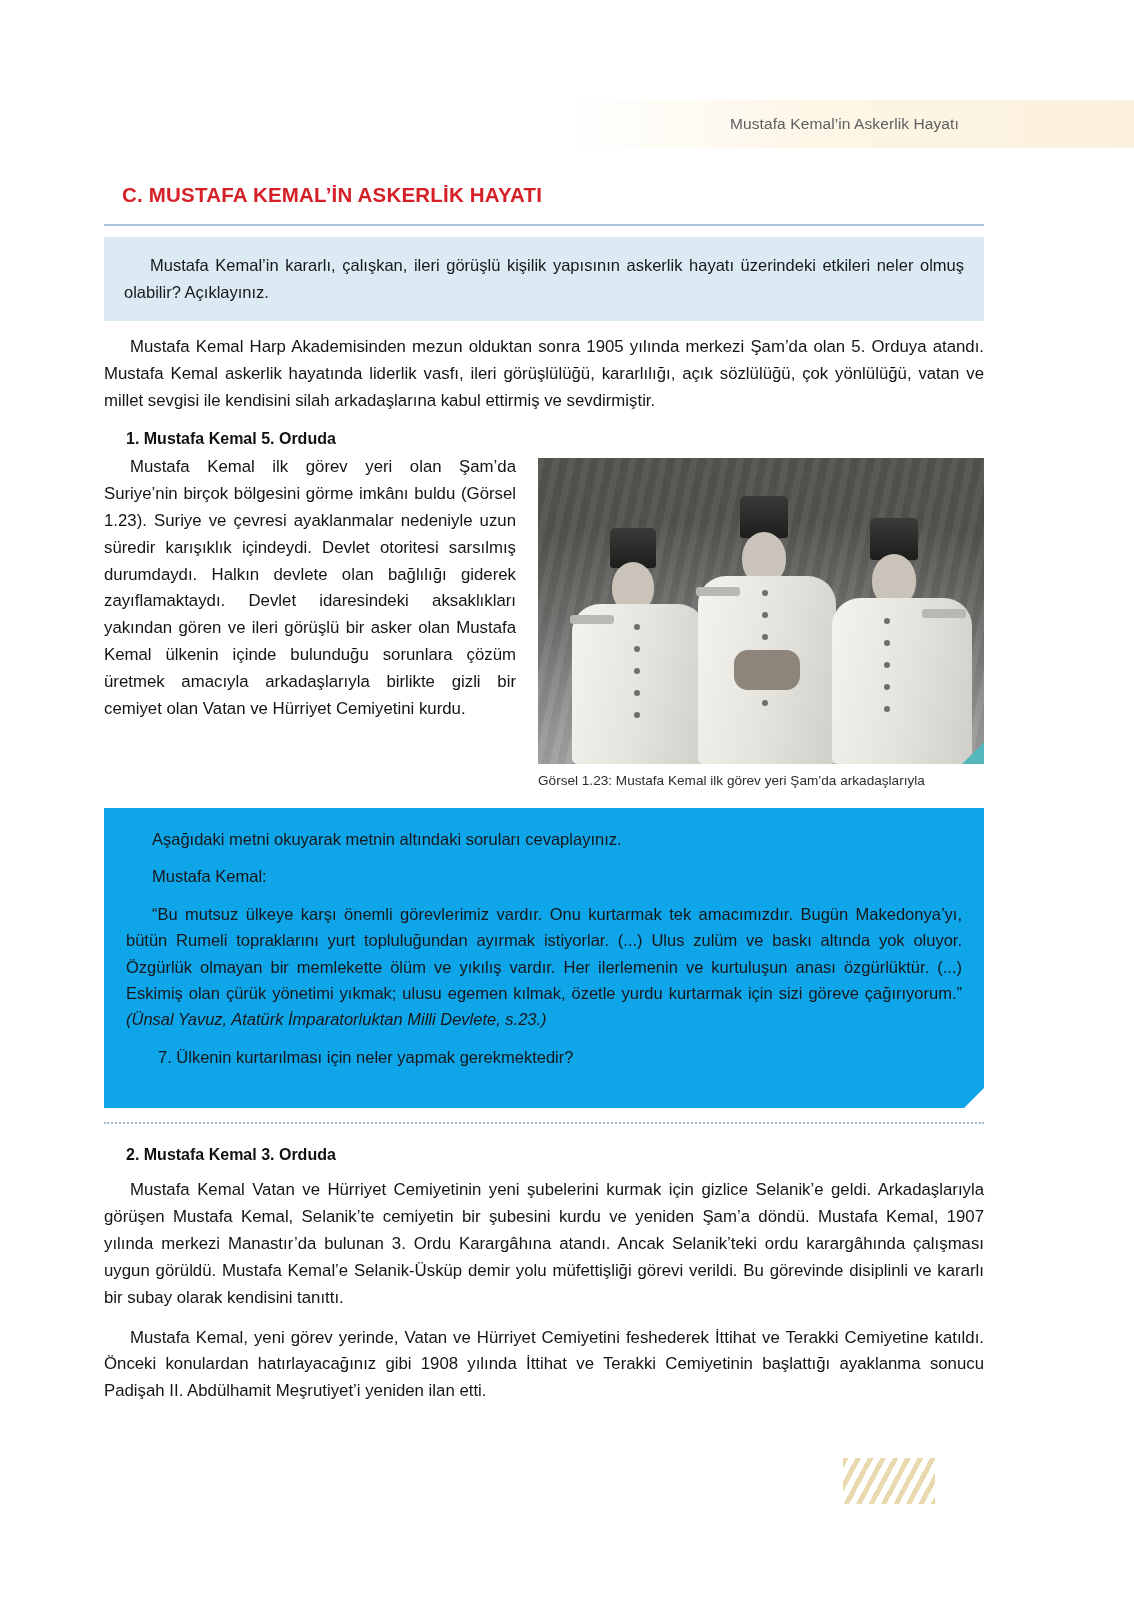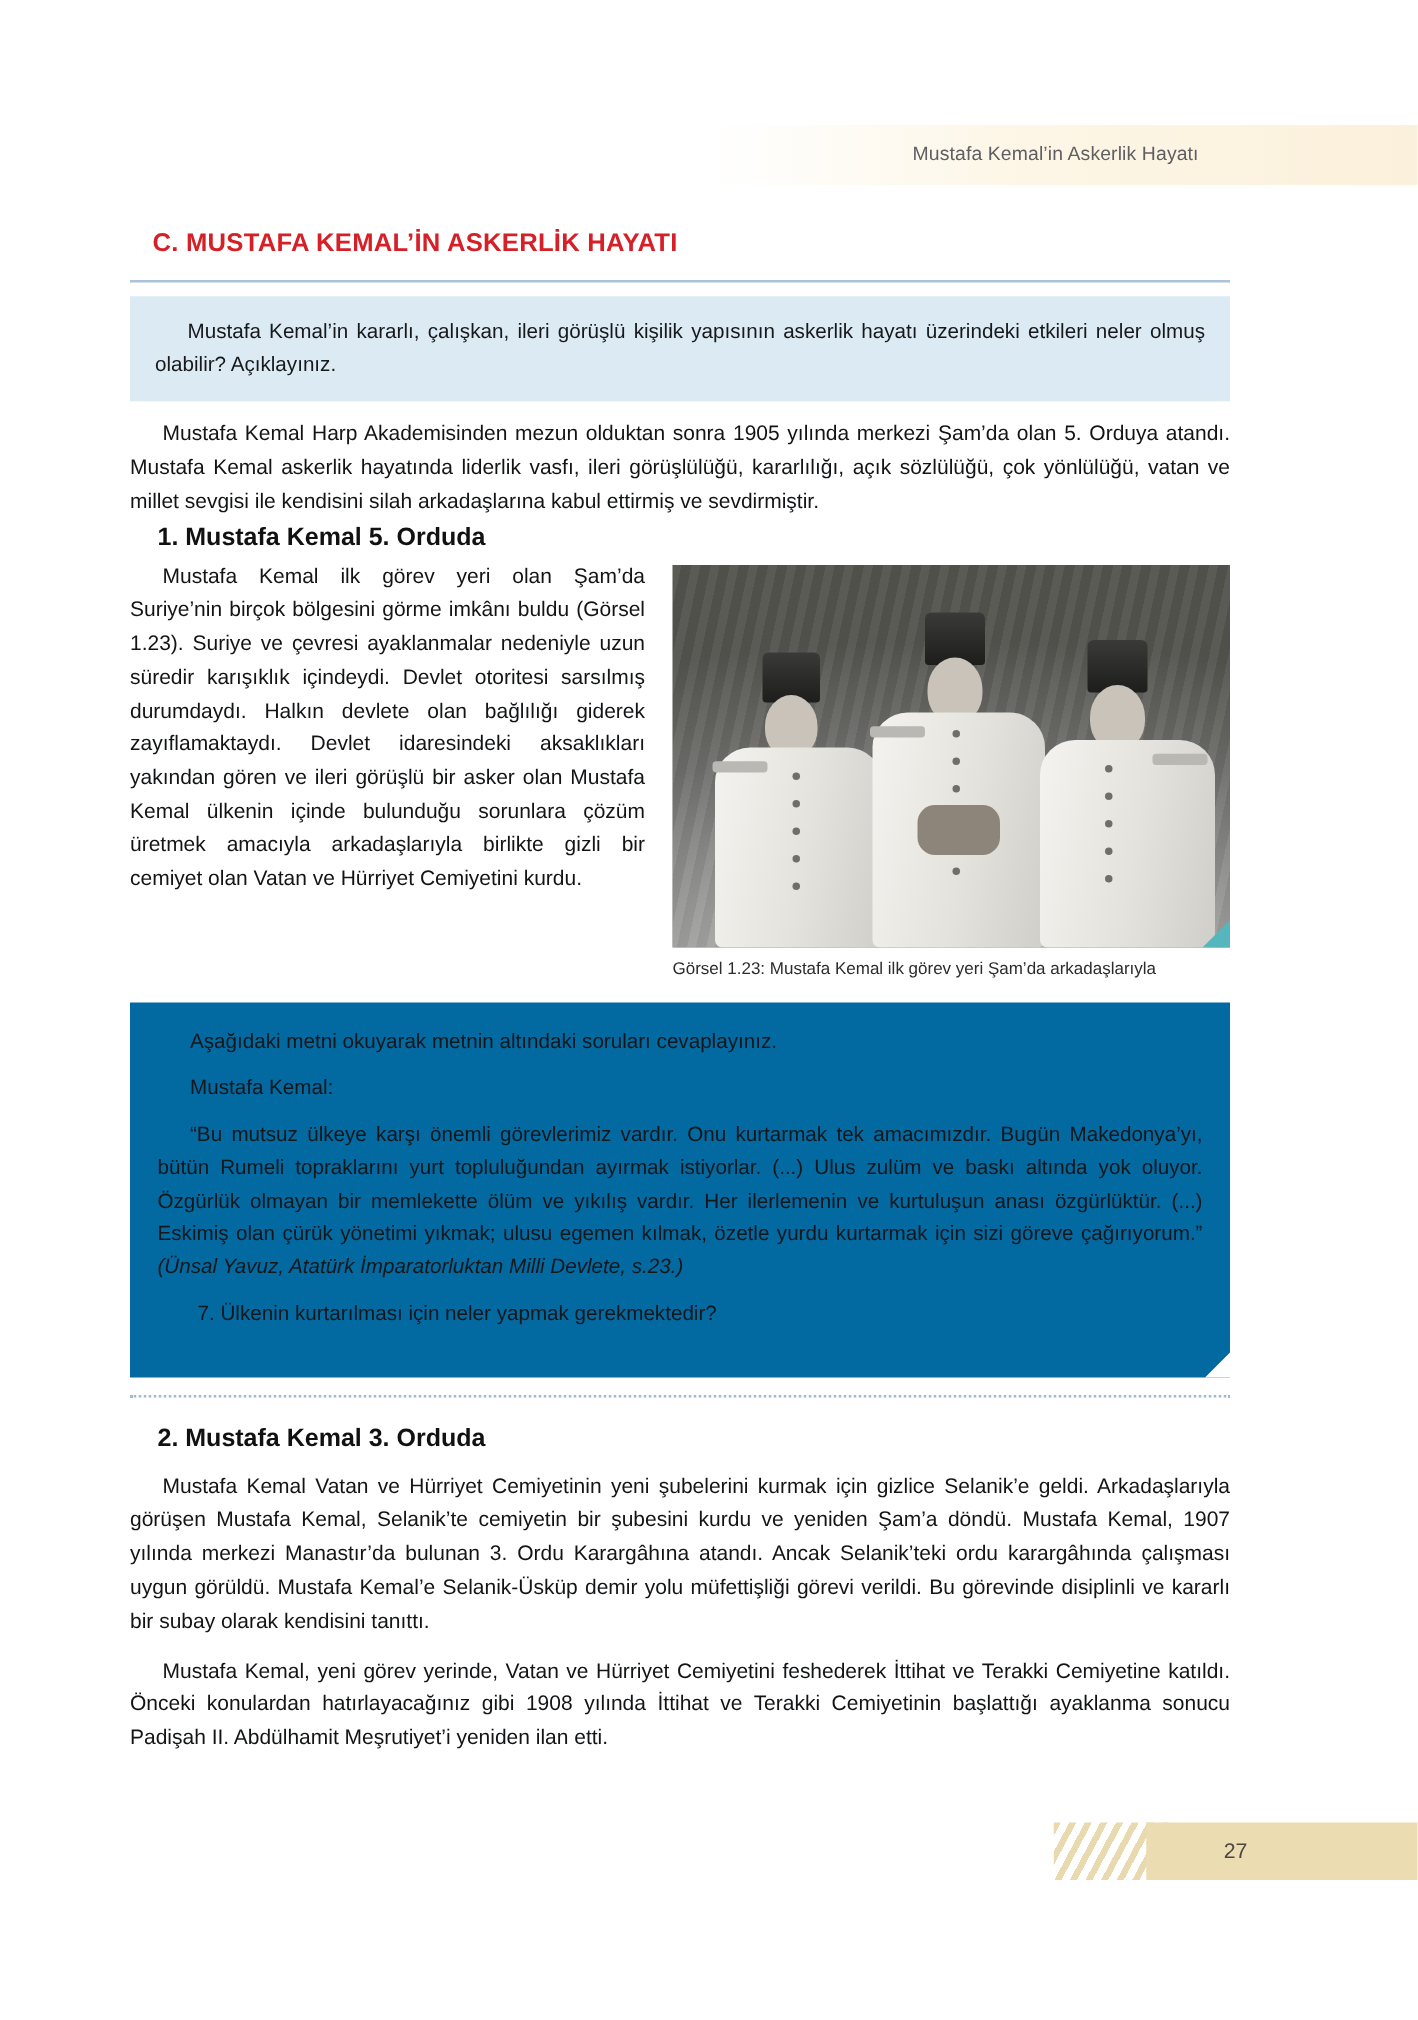--- a/index.html
+++ b/index.html
@@ -72,22 +72,22 @@
   p.body {
     margin: 13px 0 0 0;
     font-size: 16.8px;
     line-height: 1.60;
     text-align: justify;
     text-indent: 26px;
     color: #131416;
   }
 
   h3.subhead {
-    margin: 4px 0 0 0;
-    font-size: 20px;
+    margin: 15px 0 0 0;
+    font-size: 16px;
     font-weight: bold;
     padding-left: 22px;
     color: #111;
   }
 
   
   .figure-block {
     position: relative;
     margin-top: 6px;
     min-height: 330px;
@@ -201,21 +201,21 @@
   .chev.c3 { border-left-color: #fad07c; margin-left: -6px; }
   .activity-label {
     margin-left: 162px;
     color: #ffffff;
     font-size: 17.5px;
     font-weight: bold;
     letter-spacing: .3px;
   }
   .activity-body {
     position: relative;
-    background: #0369a1;
+    background: #0ea5e9;
     padding: 18px 22px 30px 22px;
   }
   .activity-body p {
     margin: 0 0 11px 0;
     font-size: 16.5px;
     line-height: 1.60;
     text-align: justify;
     color: #15171a;
   }
   .activity-body p.indent { text-indent: 26px; }
@@ -352,18 +352,15 @@
     </section>
 
     <h3 class="subhead" style="margin-top:22px;">2. Mustafa Kemal 3. Orduda</h3>
     <p class="body">Mustafa Kemal Vatan ve Hürriyet Cemiyetinin yeni şubelerini kurmak için gizlice Selanik’e geldi. Arkadaşlarıyla görüşen Mustafa Kemal, Selanik’te cemiyetin bir şubesini kurdu ve yeniden Şam’a döndü. Mustafa Kemal, 1907 yılında merkezi Manastır’da bulunan 3. Ordu Karargâhına atandı. Ancak Selanik’teki ordu karargâhında çalışması uygun görüldü. Mustafa Kemal’e Selanik-Üsküp demir yolu müfettişliği görevi verildi. Bu görevinde disiplinli ve kararlı bir subay olarak kendisini tanıttı.</p>
     <p class="body">Mustafa Kemal, yeni görev yerinde, Vatan ve Hürriyet Cemiyetini feshederek İttihat ve Terakki Cemiyetine katıldı. Önceki konulardan hatırlayacağınız gibi 1908 yılında İttihat ve Terakki Cemiyetinin başlattığı ayaklanma sonucu Padişah II. Abdülhamit Meşrutiyet’i yeniden ilan etti.</p>
 
   </div>
 
   <div class="footer">
     <div class="footer-stripes"></div>
-    <div class="footer-plate">
-      <span class="pn">27</span>
-    </div>
   </div>
 
 </div>
 
 </body></html>

